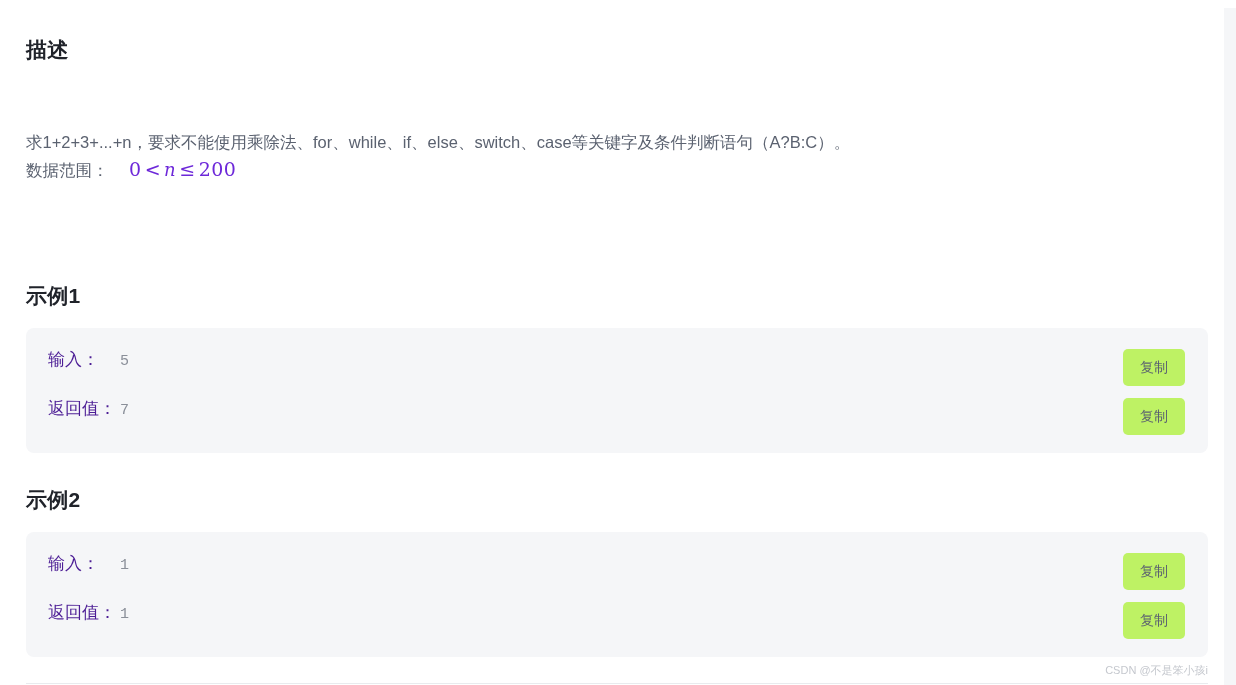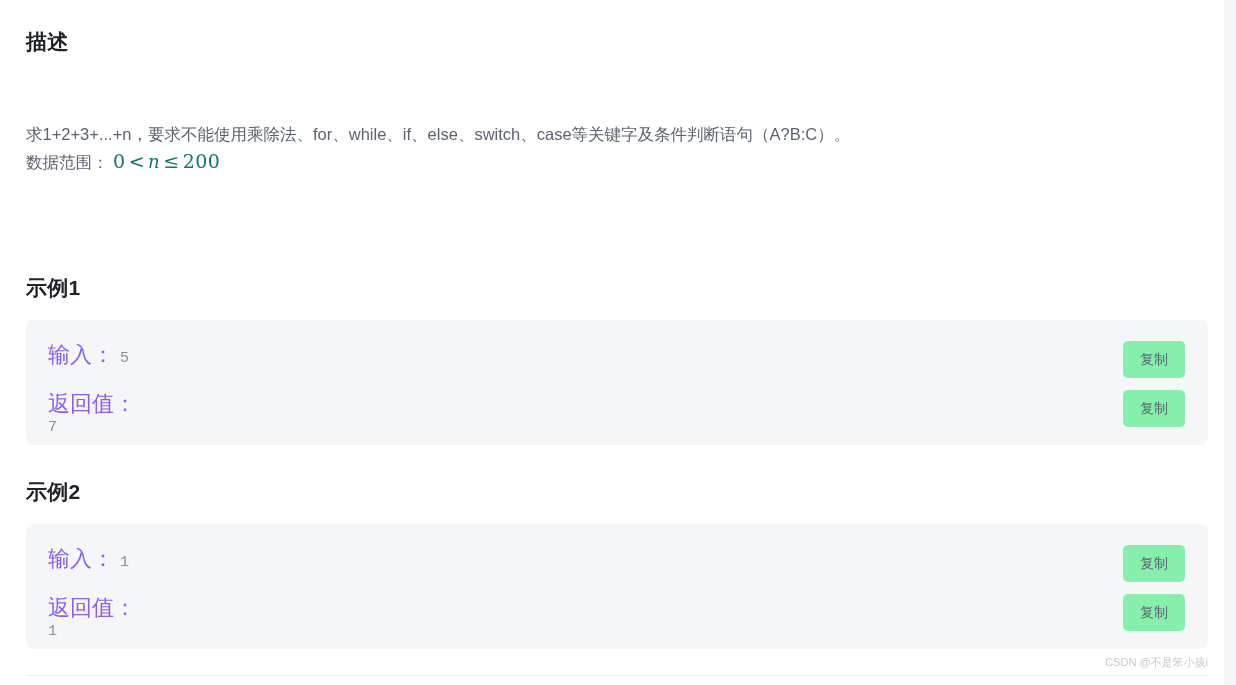--- a/index.html
+++ b/index.html
@@ -11,21 +11,21 @@
     width: 1236px;
     height: 685px;
     font-family: "Liberation Sans", "DejaVu Sans", sans-serif;
     color: #3d4451;
     overflow: hidden;
     position: relative;
   }
 
   #page {
     position: absolute;
-    left: 0; top: 0;
+    left: 0; top: 8px;
     width: 1236px;
     height: 544px;
     background: #ffffff;
   }
 
   
   .right-gutter {
     position: absolute;
     right: 0;
     top: 0;
@@ -69,22 +69,23 @@
     left: 0;
     top: 144px;
     font-size: 16.5px;
     line-height: 34px;
     color: #5b6270;
   }
   .constraint-line { white-space: nowrap; }
   .mathtex {
     font-family: "DejaVu Serif", "Liberation Serif", serif;
     font-size: 19px;
-    color: #0f766e;
+    color: #6d28d9;
     letter-spacing: 0.5px;
+    margin-left: 16px;
   }
   .mathtex .mvar {
     font-style: italic;
     font-size: 18px;
   }
   .mathtex .mop {
     padding: 0 3px;
   }
 
   
@@ -100,41 +101,41 @@
   #ex2-panel { top: 524px; height: 125px; }
 
   .io-row {
     position: absolute;
     left: 22px;
     height: 26px;
     display: flex;
     align-items: baseline;
   }
   .io-row.r1 { top: 20px; }
-  .io-row.r2 { top: 69px; flex-direction: column; }
+  .io-row.r2 { top: 69px; }
 
   .io-label {
-    font-size: 22px;
-    color: #8b5cf6;
+    font-size: 17px;
+    color: #4c1d95;
     min-width: 72px;
     white-space: nowrap;
   }
   .io-value {
     font-family: "Liberation Mono", "DejaVu Sans Mono", monospace;
     font-size: 15px;
     color: #8a8f99;
     white-space: pre;
   }
 
   .copy-btn {
     position: absolute;
     right: 23px;
     width: 62px;
     height: 37px;
-    background: #86efac;
+    background: #bef264;
     border: none;
     border-radius: 5px;
     font-family: "Liberation Sans", "DejaVu Sans", sans-serif;
     font-size: 14px;
     color: #5b6270;
     cursor: pointer;
     padding: 0;
     line-height: 37px;
     text-align: center;
   }

